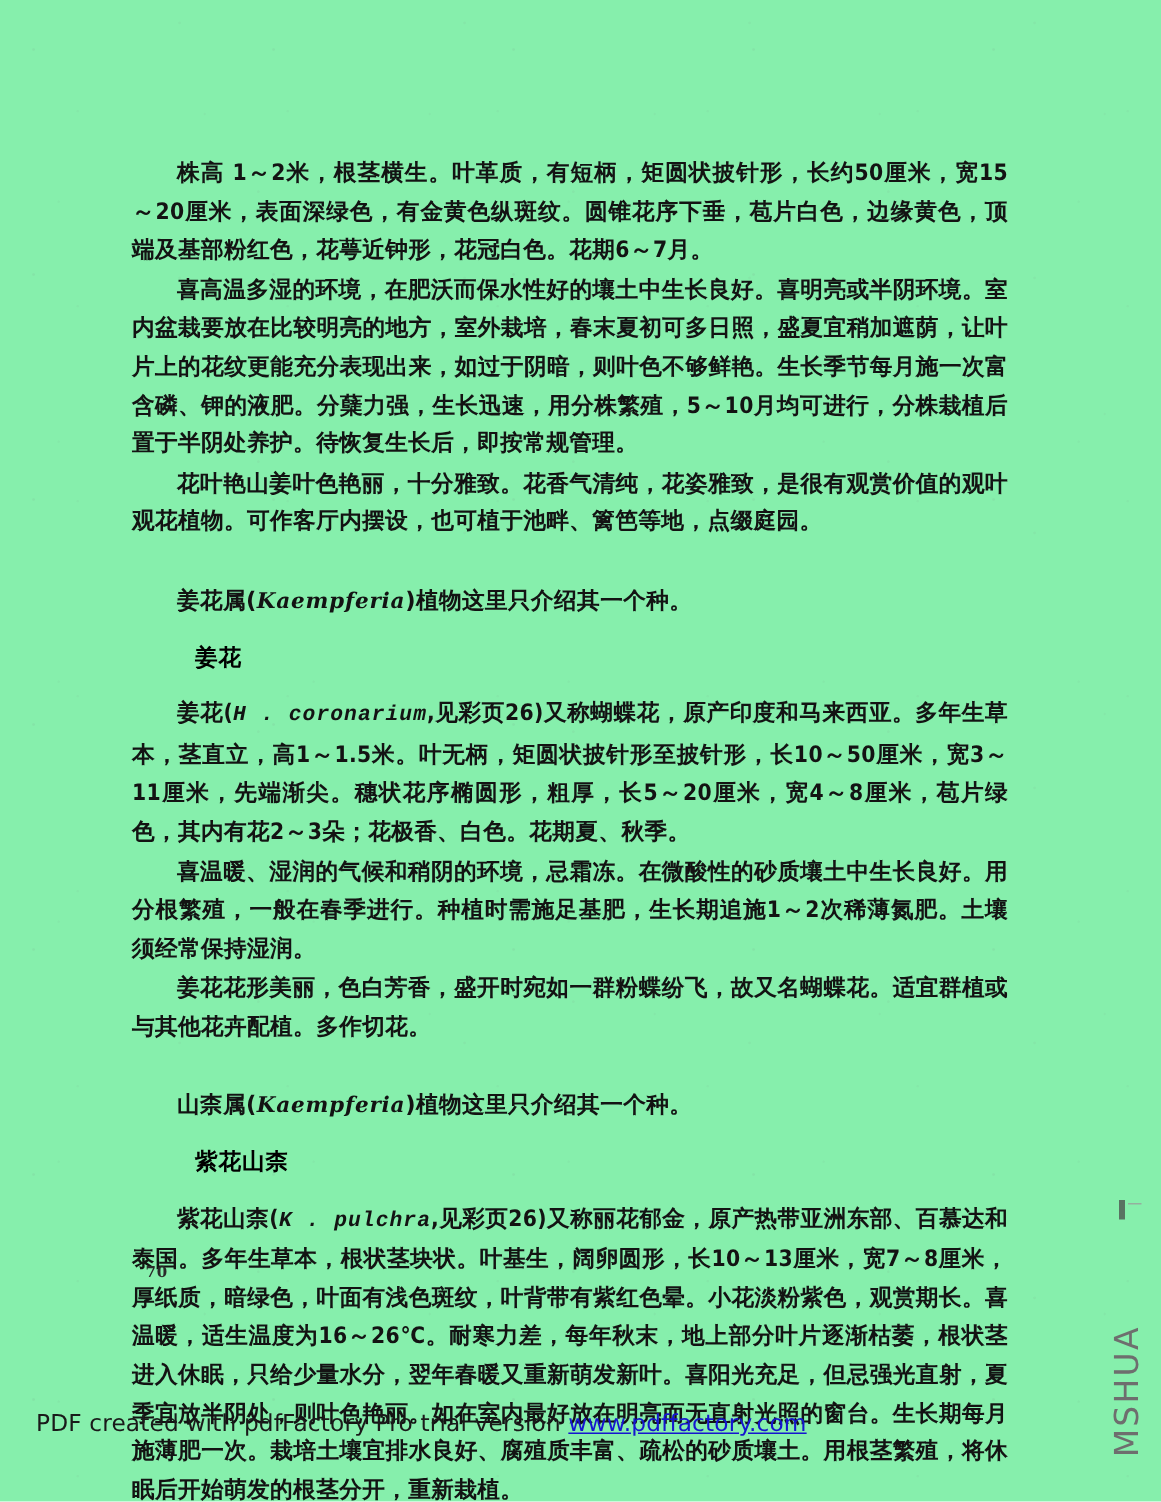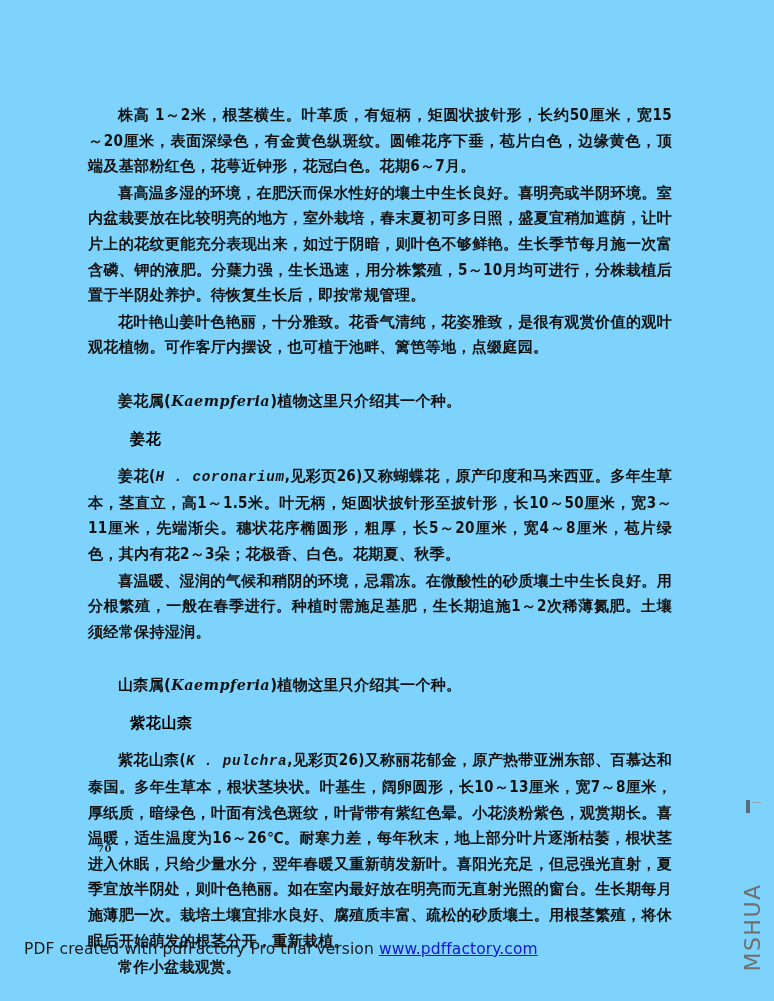--- a/index.html
+++ b/index.html
@@ -13,21 +13,21 @@
     position: relative;
     overflow: hidden;
     font-family: "DejaVu Sans", "Liberation Sans", sans-serif;
     color: #1b1b1b;
   }
 
   
   .page {
     position: absolute;
     inset: 0;
-    background: #7dd3fc;
+    background: #86efac;
   }
 
   
   .scan-noise {
     position: absolute;
     inset: 0;
     pointer-events: none;
     opacity: .30;
     background-image:
       radial-gradient(circle at 14% 22%, rgba(120,120,120,.30) 0 .6px, transparent 1.2px),
@@ -188,20 +188,21 @@
     <div class="gap-md"></div>
 
     <p class="genus-line"><span>姜花属(</span><span class="sci">Kaempferia</span><span>)植物这里只介绍其一个种。</span></p>
 
     <p class="species-name">姜花</p>
 
     <p class="para"><span>姜花(</span><span class="sci-i">H . coronarium</span><span>,见彩页26)又称蝴蝶花，原产印度和马来西亚。多年生草本，茎直立，高1～1.5米。叶无柄，矩圆状披针形至披针形，长10～50厘米，宽3～11厘米，先端渐尖。穗状花序椭圆形，粗厚，长5～20厘米，宽4～8厘米，苞片绿色，其内有花2～3朵；花极香、白色。花期夏、秋季。</span></p>
 
     <p class="para">喜温暖、湿润的气候和稍阴的环境，忌霜冻。在微酸性的砂质壤土中生长良好。用分根繁殖，一般在春季进行。种植时需施足基肥，生长期追施1～2次稀薄氮肥。土壤须经常保持湿润。</p>
 
+    <p class="para">姜花花形美丽，色白芳香，盛开时宛如一群粉蝶纷飞，故又名蝴蝶花。适宜群植或与其他花卉配植。多作切花。</p>
 
     <div class="gap-md"></div>
 
     <p class="genus-line"><span>山柰属(</span><span class="sci">Kaempferia</span><span>)植物这里只介绍其一个种。</span></p>
 
     <p class="species-name">紫花山柰</p>
 
     <p class="para"><span>紫花山柰(</span><span class="sci-i">K . pulchra</span><span>,见彩页26)又称丽花郁金，原产热带亚洲东部、百慕达和泰国。多年生草本，根状茎块状。叶基生，阔卵圆形，长10～13厘米，宽7～8厘米，厚纸质，暗绿色，叶面有浅色斑纹，叶背带有紫红色晕。小花淡粉紫色，观赏期长。喜温暖，适生温度为16～26℃。耐寒力差，每年秋末，地上部分叶片逐渐枯萎，根状茎进入休眠，只给少量水分，翌年春暖又重新萌发新叶。喜阳光充足，但忌强光直射，夏季宜放半阴处，则叶色艳丽。如在室内最好放在明亮而无直射光照的窗台。生长期每月施薄肥一次。栽培土壤宜排水良好、腐殖质丰富、疏松的砂质壤土。用根茎繁殖，将休眠后开始萌发的根茎分开，重新栽植。</span></p>
 
     <p class="para">常作小盆栽观赏。</p>

